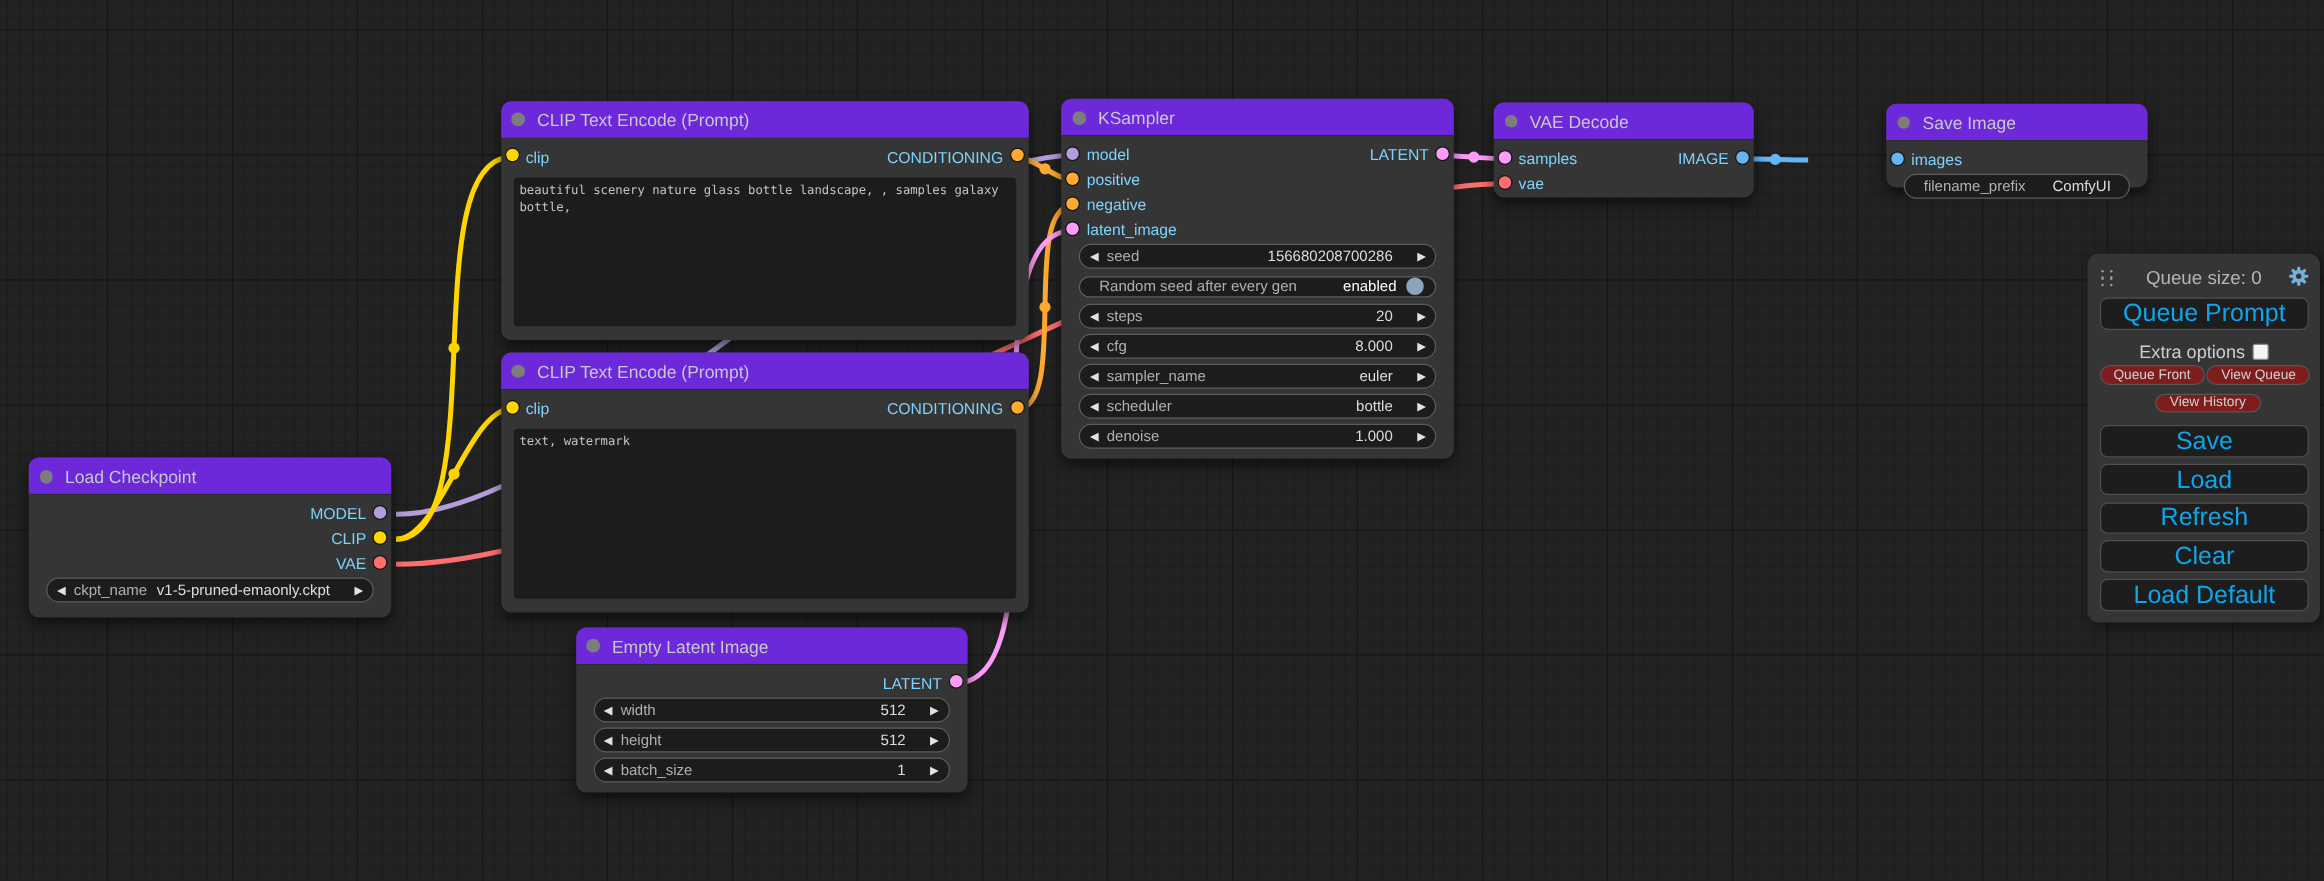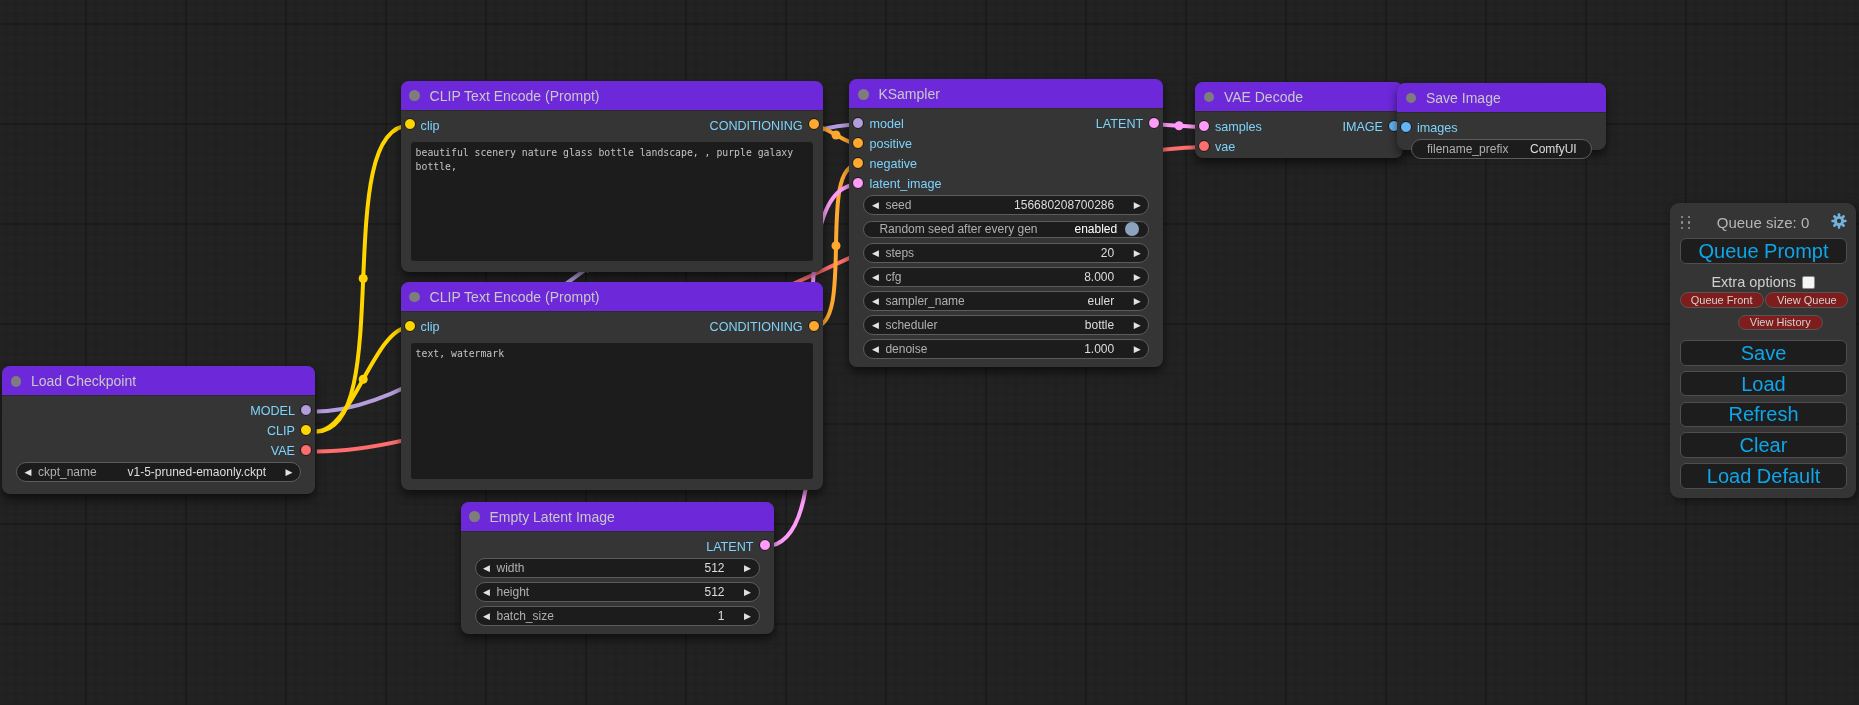--- a/index.html
+++ b/index.html
@@ -68,21 +68,21 @@
                font-size:14.5px; color:#cfcfcf; line-height:15px; }
   .extra-row .cb { display:inline-block; vertical-align:-2px; margin-left:6px; width:12.5px;
                    height:12.5px; background:#f5f5f5; border:1px solid #8a8a8a;
                    border-radius:2px; cursor:pointer; }
   .mp-small { position:absolute; height:15.8px; background:#7f1d1d; border:1.5px solid #565656;
               border-radius:9px; color:#d2d2d2; font-size:11px;
               font-family:"Liberation Sans", sans-serif; text-align:center; line-height:12px;
               cursor:pointer; padding:0; }
   #queue-front-btn { left:9.6px;  top:88.8px; width:84px; }
   #view-queue-btn  { left:95.4px; top:88.8px; width:83px; }
-  #view-history-btn{ left:68px; top:111.8px; width:84.5px; height:15px; }
+  #view-history-btn{ left:54px; top:111.8px; width:84.5px; height:15px; }
 </style>
 </head>
 <body>
 
 <div id="app">
   <svg id="canvas-svg" width="1859" height="705">
     <defs>
       <pattern id="gridMinor" width="10" height="10" patternUnits="userSpaceOnUse" x="85.5" y="23.5">
         <path d="M 10 0 H 0 V 10" fill="none" stroke="#1b1b1b" stroke-width="1.2"></path>
       </pattern>
@@ -109,21 +109,21 @@
         <path d="M 1394 127 C 1407.1273807364607 127 1433.3726192635393 128 1446.5 128" fill="none" stroke="#64B5F6" stroke-width="4"></path>
         <circle cx="1420.25" cy="127.5" r="4.5" fill="#64B5F6"></circle>
         <path d="M 316.8 431.4 C 396.6926936584316 431.4 329.7073063415684 125.6 409.6 125.6" fill="none" stroke="#FFD500" stroke-width="4"></path>
         <circle cx="363.2" cy="278.49999999999994" r="4.5" fill="#FFD500"></circle>
         <path d="M 316.8 431.4 C 351.72062427849767 431.4 374.67937572150237 327 409.6 327" fill="none" stroke="#FFD500" stroke-width="4"></path>
         <circle cx="363.2" cy="379.2" r="4.5" fill="#FFD500"></circle>
       </g>
   </svg>
 
   <div id="nodes-layer">
-      <div class="node" style="left: 2px; top: 366.4px; width: 313px; height: 128px;">
+      <div class="node" style="left: 23px; top: 366.4px; width: 290px; height: 128px;">
         <div class="ntitle">
           <span class="tdot"></span>
           <span class="ttext">Load Checkpoint</span>
         </div>
         <div class="slot" style="top: 35px;">
           <span class="pdot out" style="background: rgb(179, 157, 219);"></span>
           <span class="slabel out">MODEL</span>
         </div>
         <div class="slot" style="top: 55px;">
           <span class="pdot out" style="background: rgb(255, 213, 0);"></span>
@@ -146,21 +146,21 @@
           <span class="ttext">CLIP Text Encode (Prompt)</span>
         </div>
         <div class="slot" style="top: 35px;">
           <span class="pdot in" style="background: rgb(255, 213, 0);"></span>
           <span class="slabel in">clip</span>
         </div>
         <div class="slot" style="top: 35px;">
           <span class="pdot out" style="background: rgb(255, 169, 49);"></span>
           <span class="slabel out">CONDITIONING</span>
         </div>
-        <div class="ta" style="top: 61px; bottom: 11px;">beautiful scenery nature glass bottle landscape, , purple galaxy bottle,</div>
+        <div class="ta" style="top: 61px; bottom: 11px;">beautiful scenery nature glass bottle landscape, , samples galaxy bottle,</div>
       </div>
       <div class="node" style="left: 400.6px; top: 282px; width: 422px; height: 207.5px;">
         <div class="ntitle">
           <span class="tdot"></span>
           <span class="ttext">CLIP Text Encode (Prompt)</span>
         </div>
         <div class="slot" style="top: 35px;">
           <span class="pdot in" style="background: rgb(255, 213, 0);"></span>
           <span class="slabel in">clip</span>
         </div>
@@ -276,21 +276,21 @@
         </div>
         <div class="slot" style="top: 55px;">
           <span class="pdot in" style="background: rgb(255, 110, 110);"></span>
           <span class="slabel in">vae</span>
         </div>
         <div class="slot" style="top: 35px;">
           <span class="pdot out" style="background: rgb(100, 181, 246);"></span>
           <span class="slabel out">IMAGE</span>
         </div>
       </div>
-      <div class="node" style="left: 1397px; top: 83px; width: 208.7px; height: 67px;">
+      <div class="node" style="left: 1509px; top: 83px; width: 208.7px; height: 67px;">
         <div class="ntitle">
           <span class="tdot"></span>
           <span class="ttext">Save Image</span>
         </div>
         <div class="slot" style="top: 35px;">
           <span class="pdot in" style="background: rgb(100, 181, 246);"></span>
           <span class="slabel in">images</span>
         </div>
         <div class="widget text" style="top: 56px;">
           <span class="wname">filename_prefix</span>

